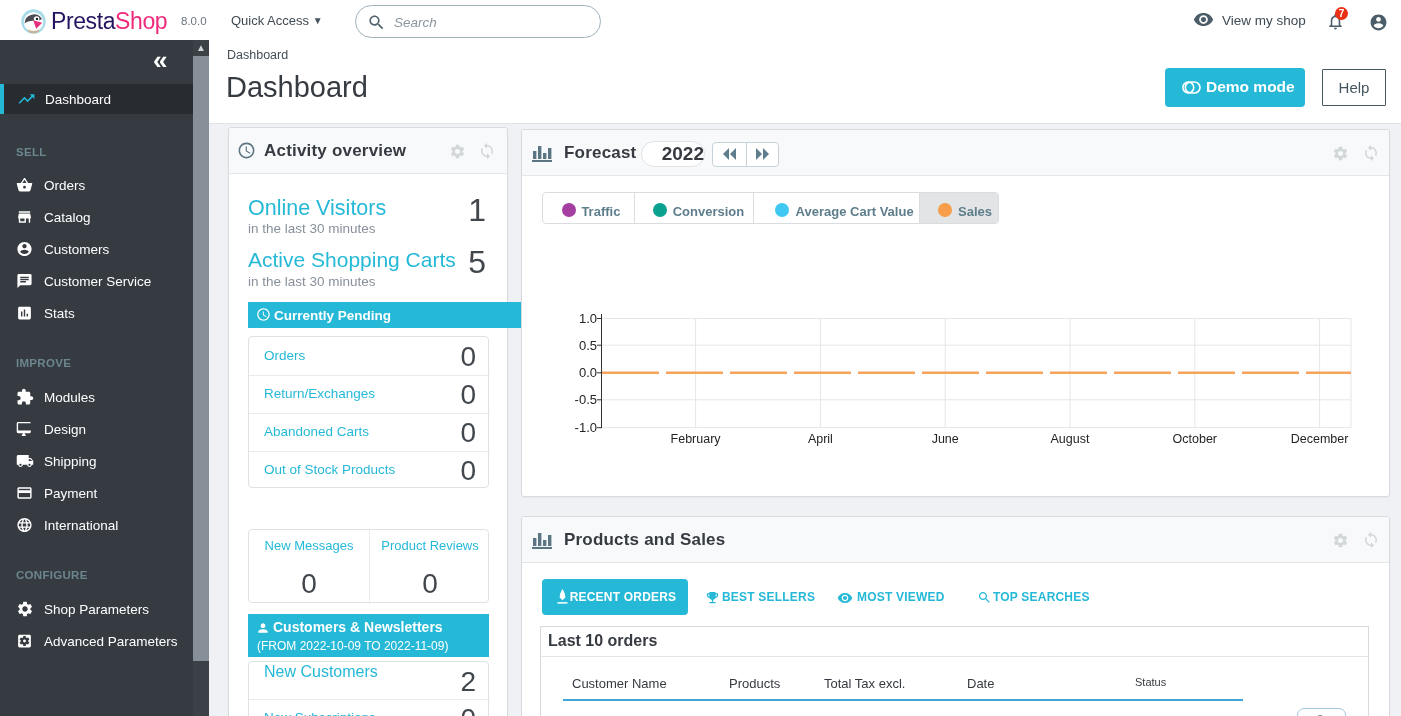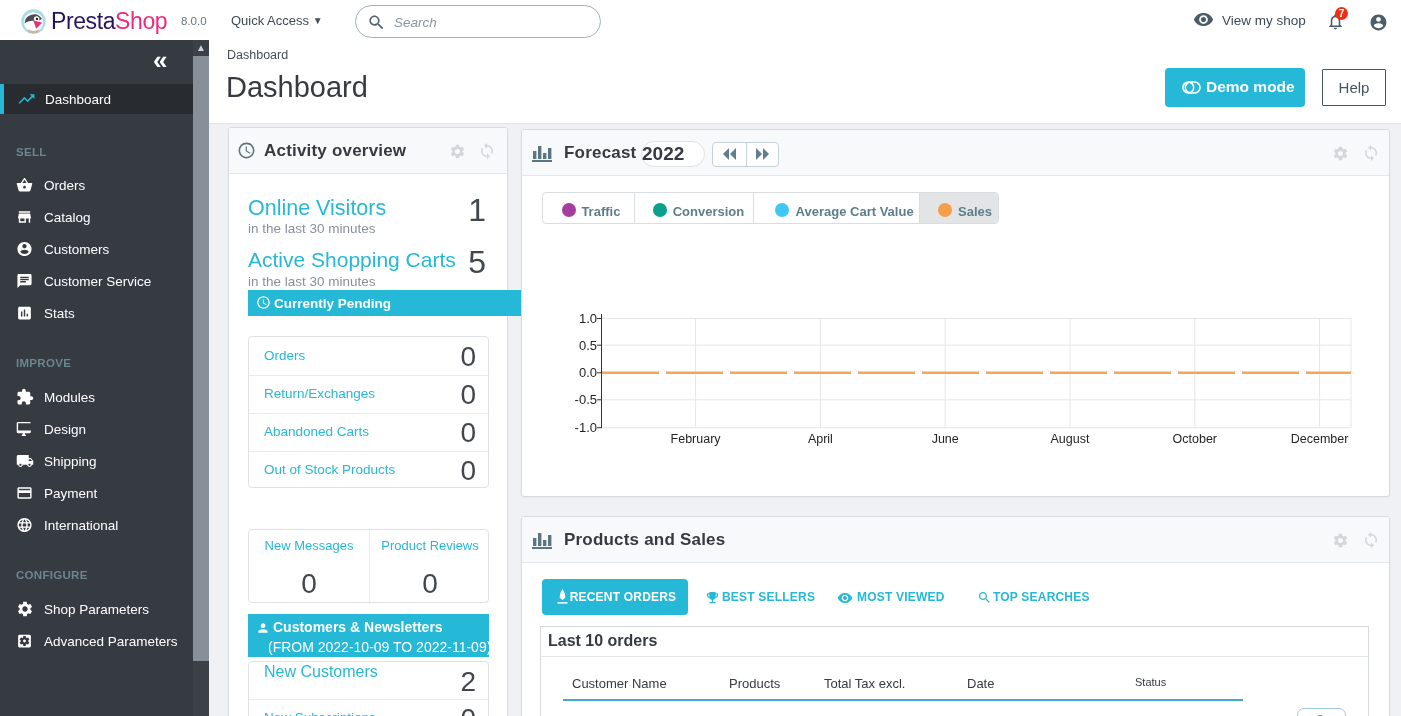--- a/index.html
+++ b/index.html
@@ -177,21 +177,21 @@
       <svg class="abs" style="left:249px;top:14px" width="18" height="18" viewBox="0 0 24 24" fill="#d2d7da">
           <path d="M12 4V1L8 5l4 4V6c3.31 0 6 2.69 6 6 0 1.01-.25 1.97-.7 2.8l1.46 1.46C19.54 15.03 20 13.57 20 12c0-4.42-3.58-8-8-8zm0 14c-3.31 0-6-2.69-6-6 0-1.01.25-1.97.7-2.8L5.24 7.74C4.46 8.97 4 10.43 4 12c0 4.42 3.58 8 8 8v3l4-4-4-4v3z"></path>
         </svg>
     </div>
     <div class="abs tlink" style="left:19px;top:68px;font-size:21.5px">Online Visitors</div>
     <div class="abs bignum" style="right:21px;top:64px;font-size:32px">1</div>
     <div class="abs" style="left:19px;top:93px;font-size:13.5px;color:#87909a">in the last 30 minutes</div>
     <div class="abs tlink" style="left:19px;top:120px;font-size:21px">Active Shopping Carts</div>
     <div class="abs bignum" style="right:21px;top:116px;font-size:32px">5</div>
     <div class="abs" style="left:19px;top:146px;font-size:13.5px;color:#87909a">in the last 30 minutes</div>
-    <div class="tealbar" style="left:19px;top:162px;width:290px;height:26px">
+    <div class="tealbar" style="left:19px;top:174px;width:290px;height:26px">
       <svg class="abs" style="left:8px;top:5px" width="15" height="15" viewBox="0 0 24 24" fill="#fff">
           <path d="M11.99 2C6.47 2 2 6.48 2 12s4.47 10 9.99 10C17.52 22 22 17.52 22 12S17.52 2 11.99 2zM12 20c-4.42 0-8-3.58-8-8s3.58-8 8-8 8 3.58 8 8-3.58 8-8 8zm.5-13H11v6l5.25 3.15.75-1.23-4.5-2.67z"></path>
         </svg>
       <span class="abs" style="left:26px;top:5.5px;font-size:13.5px;font-weight:bold">Currently Pending</span>
     </div>
     <div class="listcard" style="left:19px;top:208px;width:241px;height:152px">
       <div class="abs tlink" style="left:15px;top:11px;font-size:13.5px">Orders</div>
       <div class="abs bignum" style="right:12px;top:4px;font-size:28px">0</div>
       <div class="abs" style="left:0;top:38px;width:241px;border-top:1px solid #e8eaec"></div>
       <div class="abs tlink" style="left:15px;top:49px;font-size:13.5px">Return/Exchanges</div>
@@ -208,42 +208,42 @@
       <div class="abs tlink" style="left:0;top:8px;width:120px;text-align:center;font-size:13px">New Messages</div>
       <div class="abs tlink" style="left:121px;top:8px;width:120px;text-align:center;font-size:13px">Product Reviews</div>
       <div class="abs bignum" style="left:0;top:38px;width:120px;text-align:center;font-size:28px">0</div>
       <div class="abs bignum" style="left:121px;top:38px;width:120px;text-align:center;font-size:28px">0</div>
     </div>
     <div class="tealbar" style="left:19px;top:486px;width:241px;height:43px">
       <svg class="abs" style="left:8px;top:7px" width="14" height="14" viewBox="0 0 24 24" fill="#fff">
           <path d="M12 12c2.21 0 4-1.79 4-4s-1.79-4-4-4-4 1.79-4 4 1.79 4 4 4zm0 2c-2.67 0-8 1.34-8 4v2h16v-2c0-2.66-5.33-4-8-4z"></path>
         </svg>
       <span class="abs" style="left:25px;top:5px;font-size:14px;font-weight:bold">Customers &amp; Newsletters</span>
-      <span class="abs" style="left:20px;top:24.5px;font-size:14px">(FROM 2022-10-09 TO 2022-11-09)</span>
+      <span class="abs" style="left:9px;top:24.5px;font-size:12px">(FROM 2022-10-09 TO 2022-11-09)</span>
     </div>
     <div class="listcard" style="left:19px;top:533px;width:241px;height:67px">
       <div class="abs tlink" style="left:15px;top:1px;font-size:16px">New Customers</div>
       <div class="abs bignum" style="right:12px;top:4px;font-size:28px">2</div>
       <div class="abs" style="left:0;top:37px;width:241px;border-top:1px solid #e8eaec"></div>
       <div class="abs tlink" style="left:15px;top:48px;font-size:13.5px">New Subscriptions</div>
       <div class="abs bignum" style="right:12px;top:41px;font-size:28px">0</div>
     </div>
   </div>
 
   <div class="panel" id="forecast" style="left:521px;top:129px;width:869px;height:368px">
     <div class="phead">
       <svg class="abs" style="left:9px;top:14px" width="22" height="18" viewBox="0 0 22 18" fill="#5b7582">
         <rect x="1" y="16" width="20" height="2"></rect>
           <rect x="2" y="7" width="3.4" height="8"></rect>
           <rect x="7" y="2" width="3.4" height="13"></rect>
           <rect x="12" y="9" width="3.4" height="6"></rect>
           <rect x="17" y="4" width="3.4" height="11"></rect>
       </svg>
       <div class="ptitle" style="left:42px">Forecast</div>
-      <div class="abs" style="left:119px;top:11px;width:64px;height:26px;border:1px solid #dfe3e5;border-radius:13px;background:#fff;text-align:left;line-height:24px;font-size:19px;font-weight:bold;color:#363a41">2022</div>
+      <div class="abs" style="left:119px;top:11px;width:64px;height:26px;border:1px solid #dfe3e5;border-radius:13px;background:#fff;text-align:right;line-height:24px;font-size:19px;font-weight:bold;color:#363a41">2022</div>
       <div class="abs" style="left:190px;top:11.5px;width:67px;height:25px;background:#fff;border:1px solid #c6d2d9;border-radius:4px">
         <div class="abs" style="left:33px;top:0;height:23px;border-left:1px solid #c6d2d9"></div>
         <svg class="abs" style="left:8px;top:4.5px" width="16" height="14" viewBox="0 0 16 14" fill="#5f7d8c">
             <path d="M8 1 L2 7 L8 13 Z"></path>
             <path d="M15 1 L9 7 L15 13 Z"></path>
           </svg>
         <svg class="abs" style="left:42px;top:4.5px" width="16" height="14" viewBox="0 0 16 14" fill="#5f7d8c">
             <path d="M1 1 L7 7 L1 13 Z"></path>
             <path d="M8 1 L14 7 L8 13 Z"></path>
           </svg>

